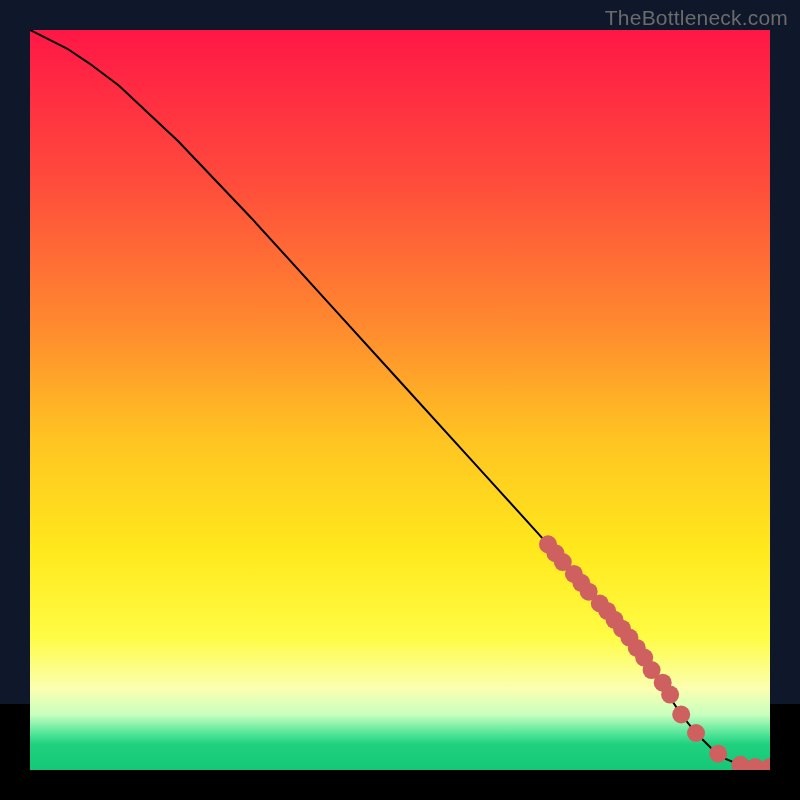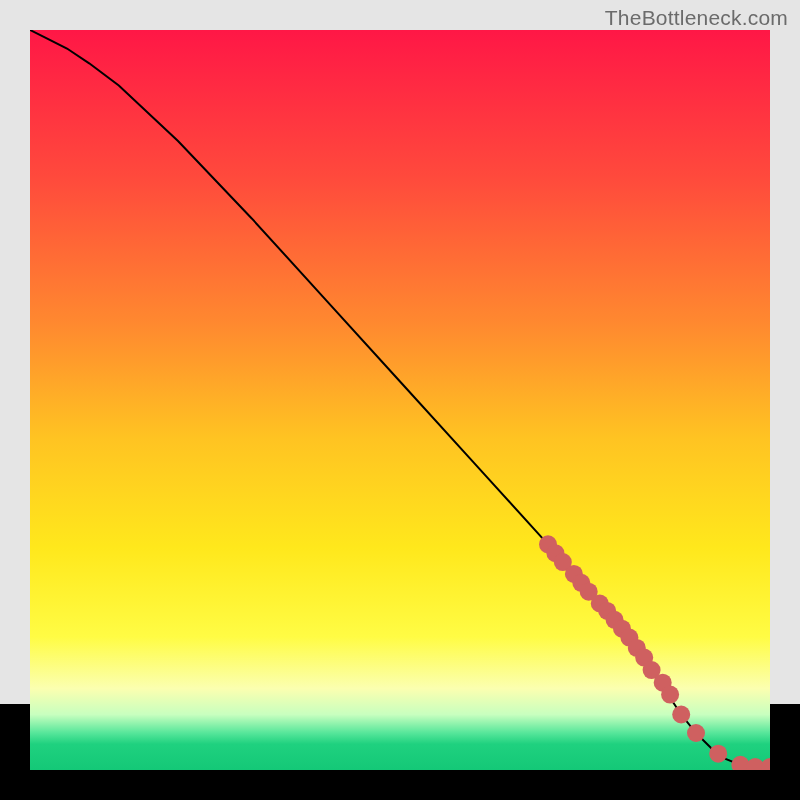--- a/index.html
+++ b/index.html
@@ -8,21 +8,21 @@
     width: 800px;
     height: 800px;
     background: #000;
     overflow: hidden;
     font-family: Arial, Helvetica, sans-serif;
   }
   .stage {
     position: relative;
     width: 800px;
     height: 704px;
-    background: #e5e5e5;
+    background: #0f172a;
   }
   .plot {
     position: absolute;
     left: 30px;
     top: 30px;
     width: 740px;
     height: 740px;
   }
   .watermark {
     position: absolute;

